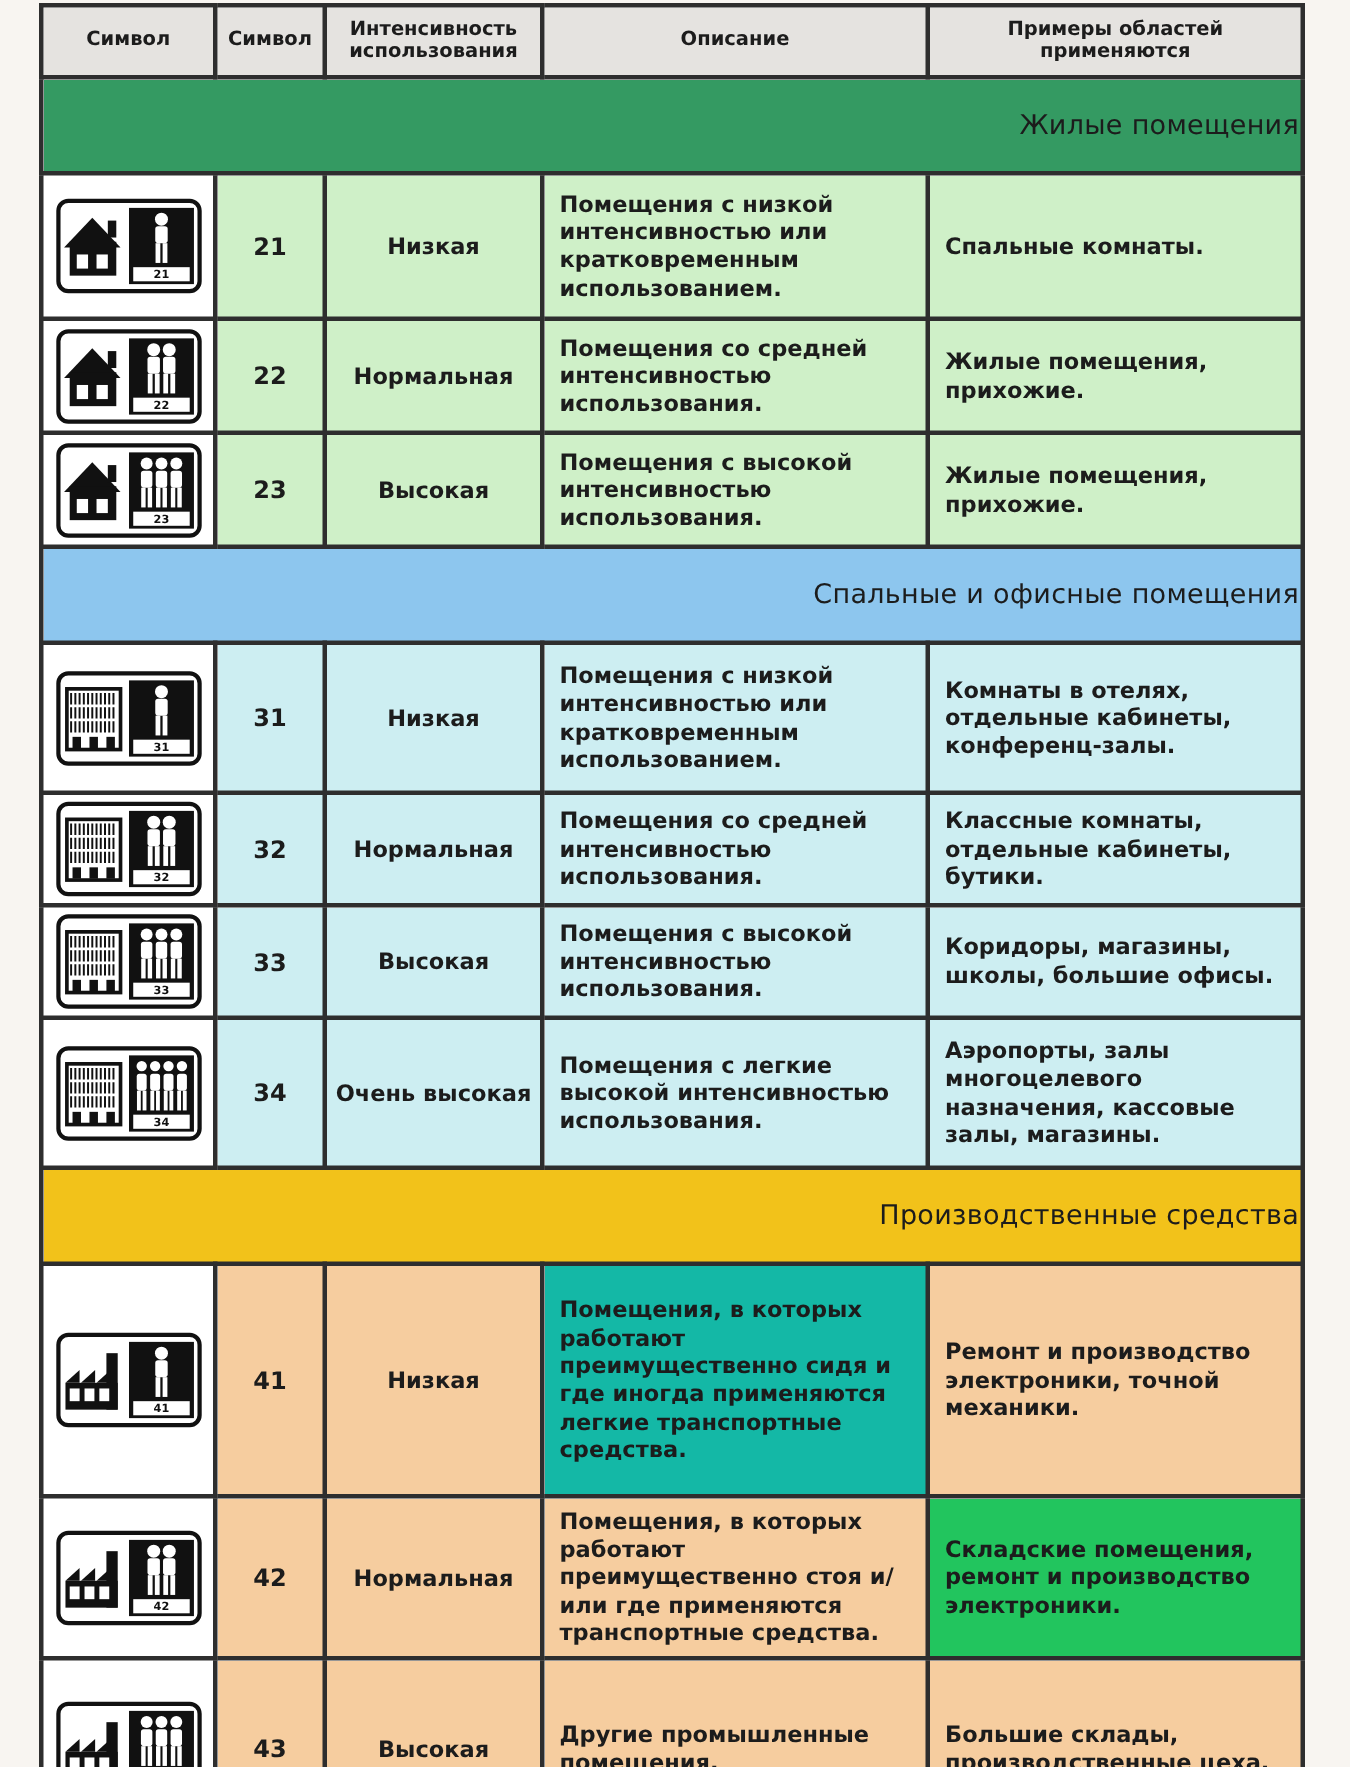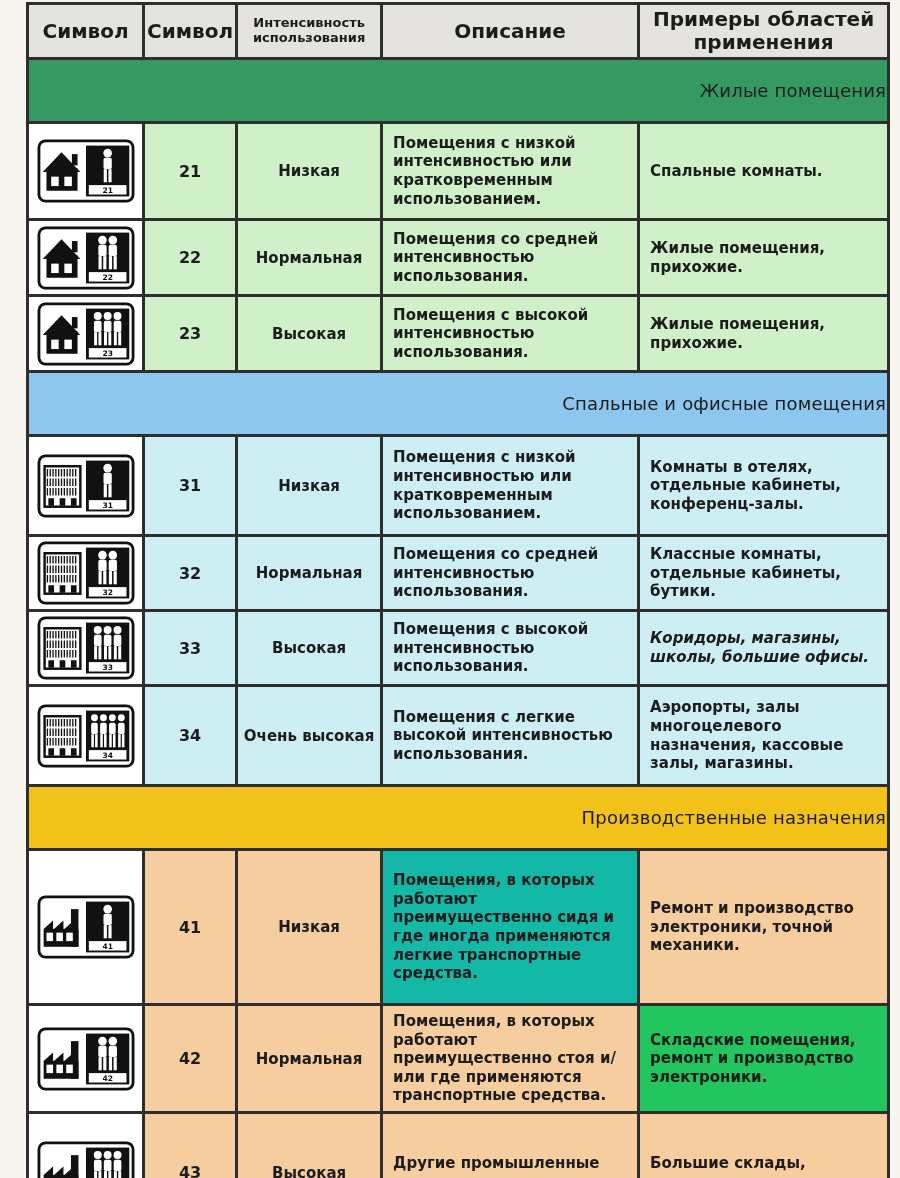--- a/index.html
+++ b/index.html
@@ -13,21 +13,21 @@
     position:absolute;left:26px;top:2px;
     border-collapse:collapse;table-layout:fixed;
     background:#fff;
   }
   td,th{
     border:3px solid #2e2e2e;
     color:#1c1c1c;
     overflow:hidden;
   }
   th{
-    font-size:20px;font-weight:bold;text-align:center;
+    font-size:13px;font-weight:bold;text-align:center;
     padding:3px 2px;line-height:1.15;
   }
   th.small{font-size:13px;}
   td.band{
     font-size:18px;font-weight:normal;text-align:right;
     letter-spacing:.2px;
   }
   td.symbol{background:#ffffff;text-align:center;vertical-align:middle;padding:2px;}
   td.klass{font-size:16px;font-weight:bold;text-align:center;vertical-align:middle;}
   td.intensity{font-size:15px;font-weight:bold;text-align:center;vertical-align:middle;padding:2px 4px;line-height:1.2;}
@@ -48,21 +48,21 @@
         <col style="width: 145px;">
         <col style="width: 257px;">
         <col style="width: 250px;">
       </colgroup>
     <thead>
         <tr style="height: 48px;">
           <th style="background: rgb(229, 227, 224);">Символ</th>
           <th style="background: rgb(229, 227, 224);">Символ</th>
           <th class="small" style="background: rgb(229, 227, 224);">Интенсивность использования</th>
           <th style="background: rgb(229, 227, 224);">Описание</th>
-          <th style="background: rgb(229, 227, 224);">Примеры областей применения</th>
+          <th style="background: rgb(229, 227, 224);">Примеры областей применяются</th>
         </tr>
       </thead>
     <tbody>
         <tr style="height: 64px;">
           <td class="band" colspan="5" style="background: rgb(52, 154, 98);">Жилые помещения</td>
         </tr>
         <tr style="height: 97px;">
           <td class="symbol">
             <svg class="sym" width="98" height="64" viewBox="0 0 104 68">
               <rect x="2" y="2" width="100" height="64" rx="7" fill="#fff" stroke="#111111" stroke-width="3"></rect>
@@ -272,21 +272,21 @@
                   <rect x="86.24" y="32" width="3.13" height="14"></rect>
                 </g>
               </g>
               <rect x="55" y="49" width="40" height="10" fill="#fff"></rect>
               <text x="75" y="57" font-size="8" font-weight="bold" fill="#111111" text-anchor="middle">33</text>
             </svg>
           </td>
           <td class="klass" style="background: rgb(205, 238, 242);">33</td>
           <td class="intensity" style="background: rgb(205, 238, 242);">Высокая</td>
           <td class="desc" style="background: rgb(205, 238, 242);">Помещения с высокой интенсивностью использования.</td>
-          <td class="ex" style="background: rgb(205, 238, 242); font-style: italic;">Коридоры, магазины, школы, большие офисы.</td>
+          <td class="ex" style="background: rgb(205, 238, 242);">Коридоры, магазины, школы, большие офисы.</td>
         </tr>
         <tr style="height: 100px;">
           <td class="symbol">
             <svg class="sym" width="98" height="64" viewBox="0 0 104 68">
               <rect x="2" y="2" width="100" height="64" rx="7" fill="#fff" stroke="#111111" stroke-width="3"></rect>
               <g>
                 <rect x="8" y="13" width="38" height="43" fill="#fff" stroke="#111111" stroke-width="2.6"></rect>
                 <path d="M11,16 v8 M14,16 v8 M17,16 v8 M20,16 v8 M23,16 v8 M26,16 v8 M29,16 v8 M32,16 v8 M35,16 v8 M38,16 v8 M41,16 v8 " stroke="#111111" stroke-width="1.4" fill="none"></path>
                 <path d="M11,26 v8 M14,26 v8 M17,26 v8 M20,26 v8 M23,26 v8 M26,26 v8 M29,26 v8 M32,26 v8 M35,26 v8 M38,26 v8 M41,26 v8 " stroke="#111111" stroke-width="1.4" fill="none"></path>
                 <path d="M11,36 v8 M14,36 v8 M17,36 v8 M20,36 v8 M23,36 v8 M26,36 v8 M29,36 v8 M32,36 v8 M35,36 v8 M38,36 v8 M41,36 v8 " stroke="#111111" stroke-width="1.4" fill="none"></path>
@@ -324,21 +324,21 @@
               <rect x="55" y="49" width="40" height="10" fill="#fff"></rect>
               <text x="75" y="57" font-size="8" font-weight="bold" fill="#111111" text-anchor="middle">34</text>
             </svg>
           </td>
           <td class="klass" style="background: rgb(205, 238, 242);">34</td>
           <td class="intensity" style="background: rgb(205, 238, 242); margin-left: 21px;">Очень высокая</td>
           <td class="desc" style="background: rgb(205, 238, 242);">Помещения с легкие высокой интенсивностью использования.</td>
           <td class="ex" style="background: rgb(205, 238, 242);">Аэропорты, залы многоцелевого назначения, кассовые залы, магазины.</td>
         </tr>
         <tr style="height: 64px;">
-          <td class="band" colspan="5" style="background: rgb(242, 194, 26);">Производственные назначения</td>
+          <td class="band" colspan="5" style="background: rgb(242, 194, 26);">Производственные средства</td>
         </tr>
         <tr style="height: 155px;">
           <td class="symbol">
             <svg class="sym" width="98" height="64" viewBox="0 0 104 68">
               <rect x="2" y="2" width="100" height="64" rx="7" fill="#fff" stroke="#111111" stroke-width="3"></rect>
               <g fill="#111111">
                 <rect x="36" y="15" width="8" height="40"></rect>
                 <polygon points="7,36 17,27 17,36"></polygon>
                 <polygon points="18,36 28,27 28,36"></polygon>
                 <polygon points="29,36 39,27 39,36"></polygon>

